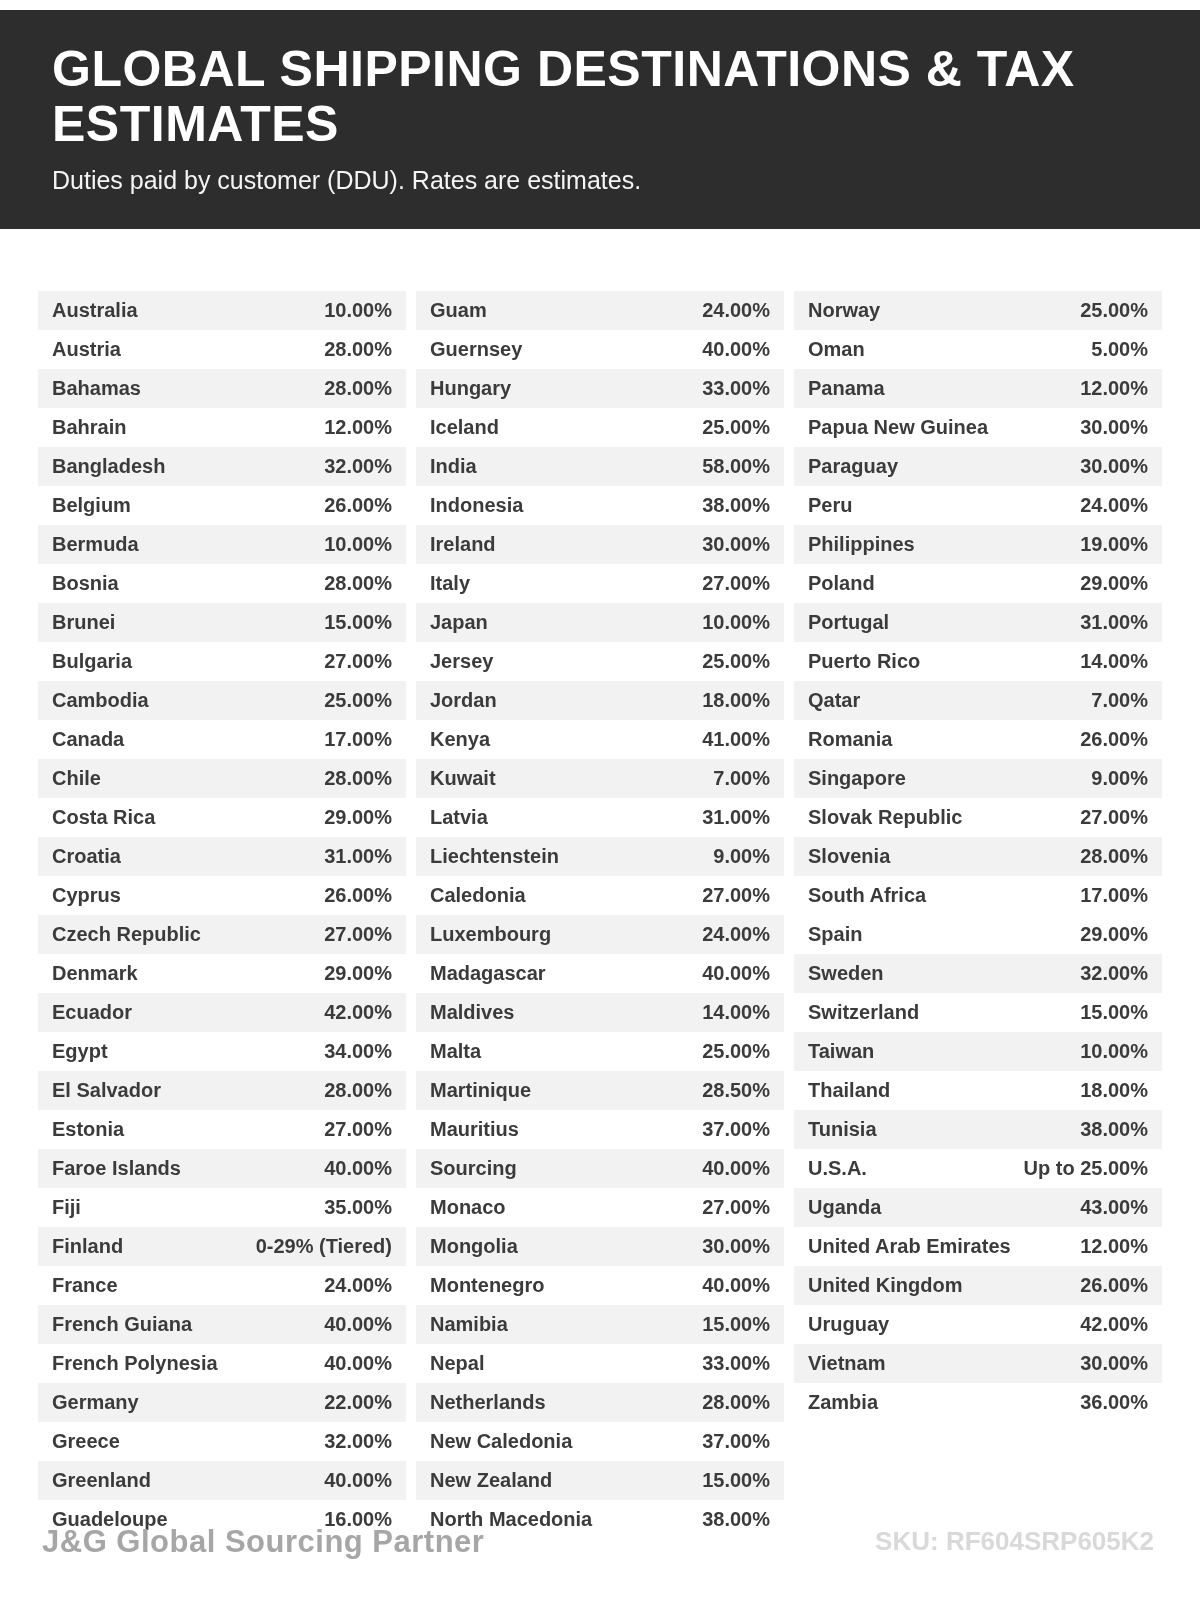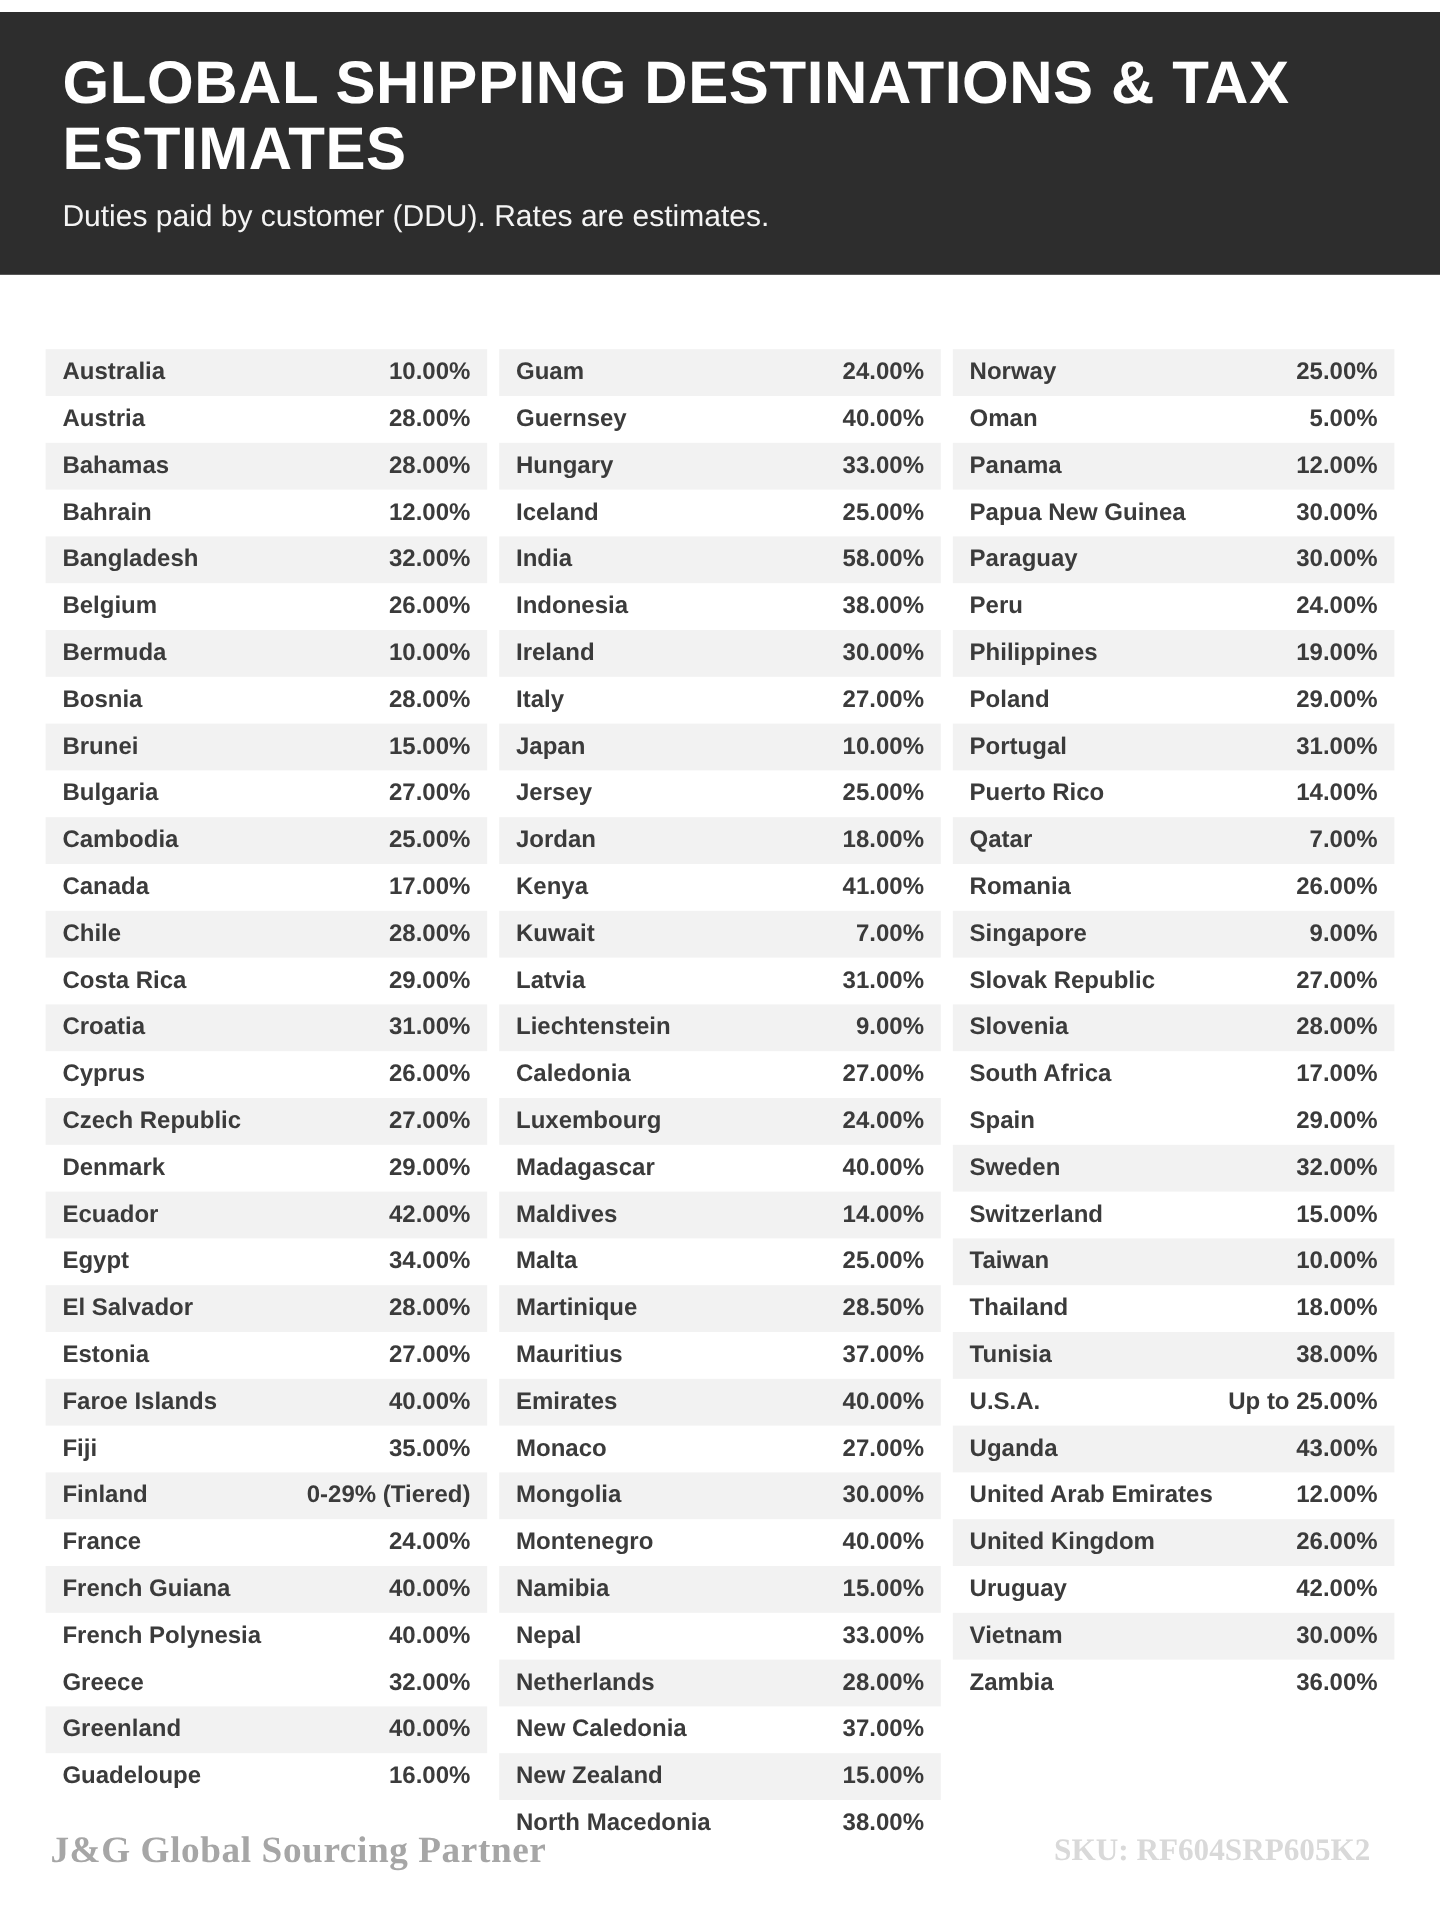--- a/index.html
+++ b/index.html
@@ -56,27 +56,26 @@
   .row.alt { background: var(--row-alt-bg); }
   .country, .rate {
     font-size: 20px;
     font-weight: 700;
     color: var(--row-text);
     white-space: nowrap;
   }
   .rate { text-align: right; padding-left: 8px; }
   .footer {
     position: absolute;
-    left: 0; right: 16px;
+    left: 0; right: 4px;
     bottom: 40px;
     display: flex;
     justify-content: space-between;
     align-items: flex-end;
     padding: 0 42px;
-    font-family: Liberation Serif, serif;
   }
   .brand {
     color: var(--footer-brand);
     font-size: 31px;
     font-weight: 700;
     letter-spacing: 0.5px;
   }
   .sku {
     color: var(--footer-sku);
     font-size: 26px;
@@ -201,20 +200,24 @@
           <span class="rate">24.00%</span>
         </div>
         <div class="row alt">
           <span class="country">French Guiana</span>
           <span class="rate">40.00%</span>
         </div>
         <div class="row">
           <span class="country">French Polynesia</span>
           <span class="rate">40.00%</span>
         </div>
+        <div class="row alt">
+          <span class="country">Germany</span>
+          <span class="rate">22.00%</span>
+        </div>
         <div class="row">
           <span class="country">Greece</span>
           <span class="rate">32.00%</span>
         </div>
         <div class="row alt">
           <span class="country">Greenland</span>
           <span class="rate">40.00%</span>
         </div>
         <div class="row">
           <span class="country">Guadeloupe</span>
@@ -304,21 +307,21 @@
         </div>
         <div class="row alt">
           <span class="country">Martinique</span>
           <span class="rate">28.50%</span>
         </div>
         <div class="row">
           <span class="country">Mauritius</span>
           <span class="rate">37.00%</span>
         </div>
         <div class="row alt">
-          <span class="country">Emirates</span>
+          <span class="country">Sourcing</span>
           <span class="rate">40.00%</span>
         </div>
         <div class="row">
           <span class="country">Monaco</span>
           <span class="rate">27.00%</span>
         </div>
         <div class="row alt">
           <span class="country">Mongolia</span>
           <span class="rate">30.00%</span>
         </div>

